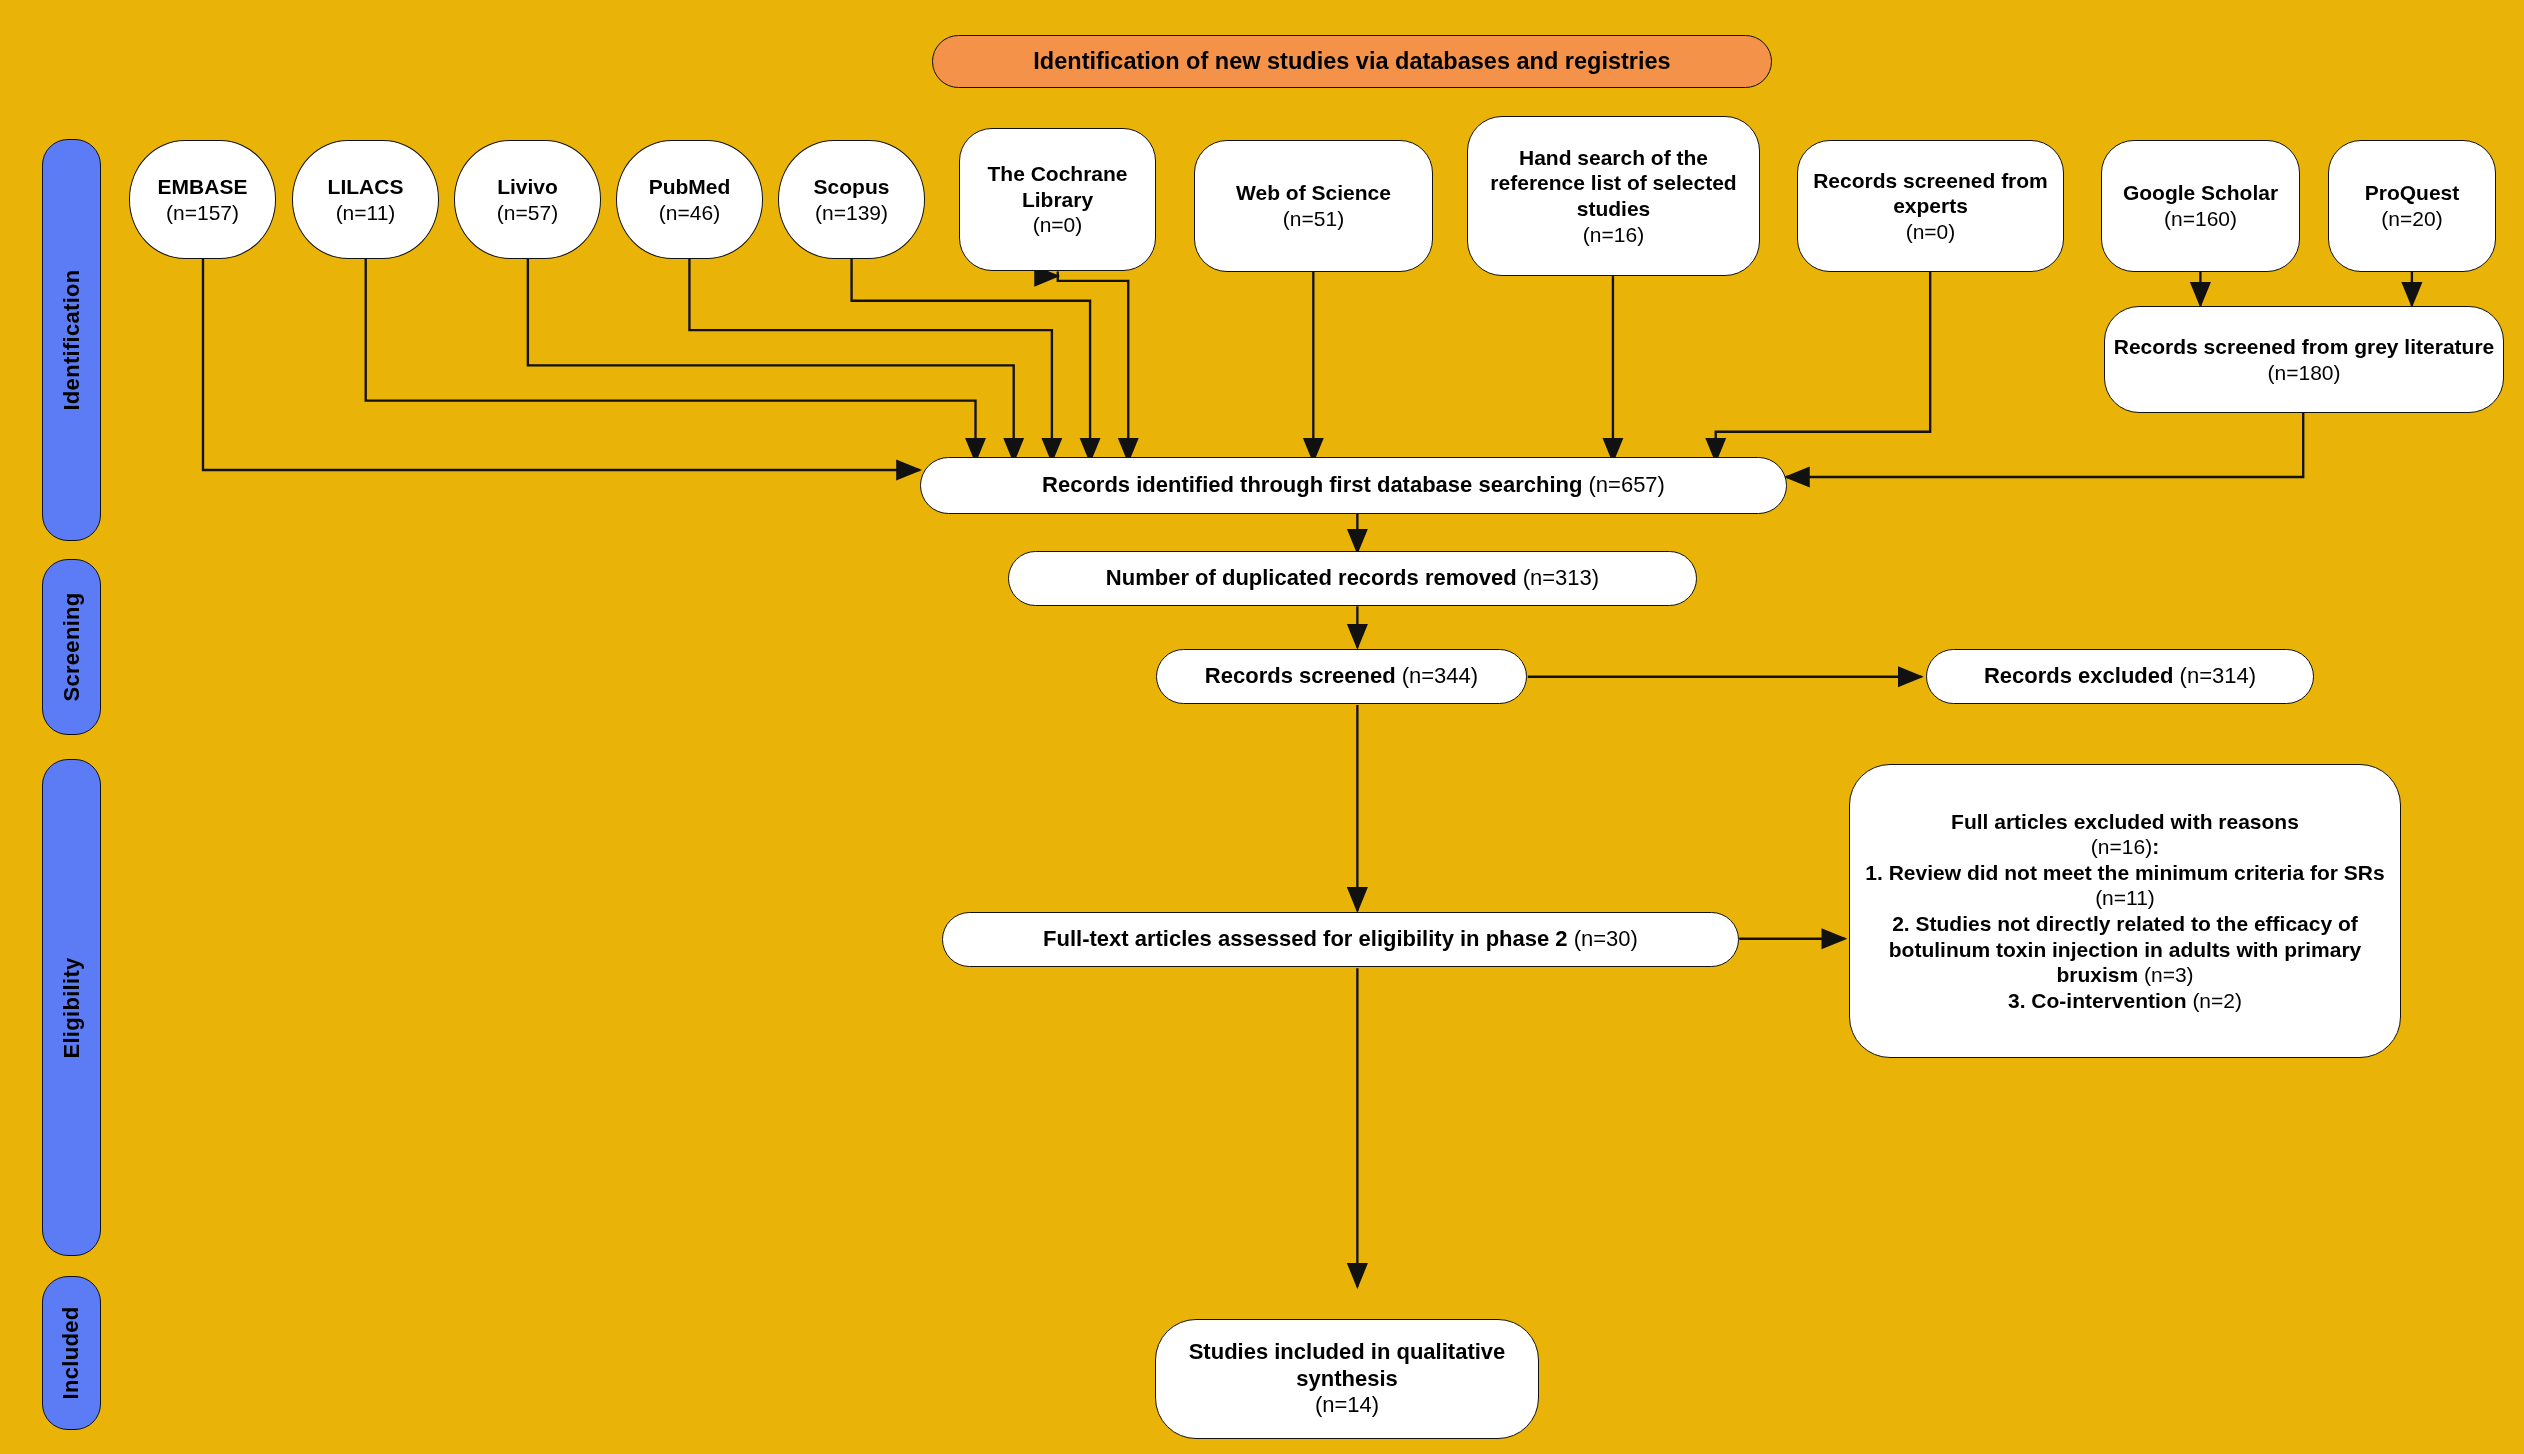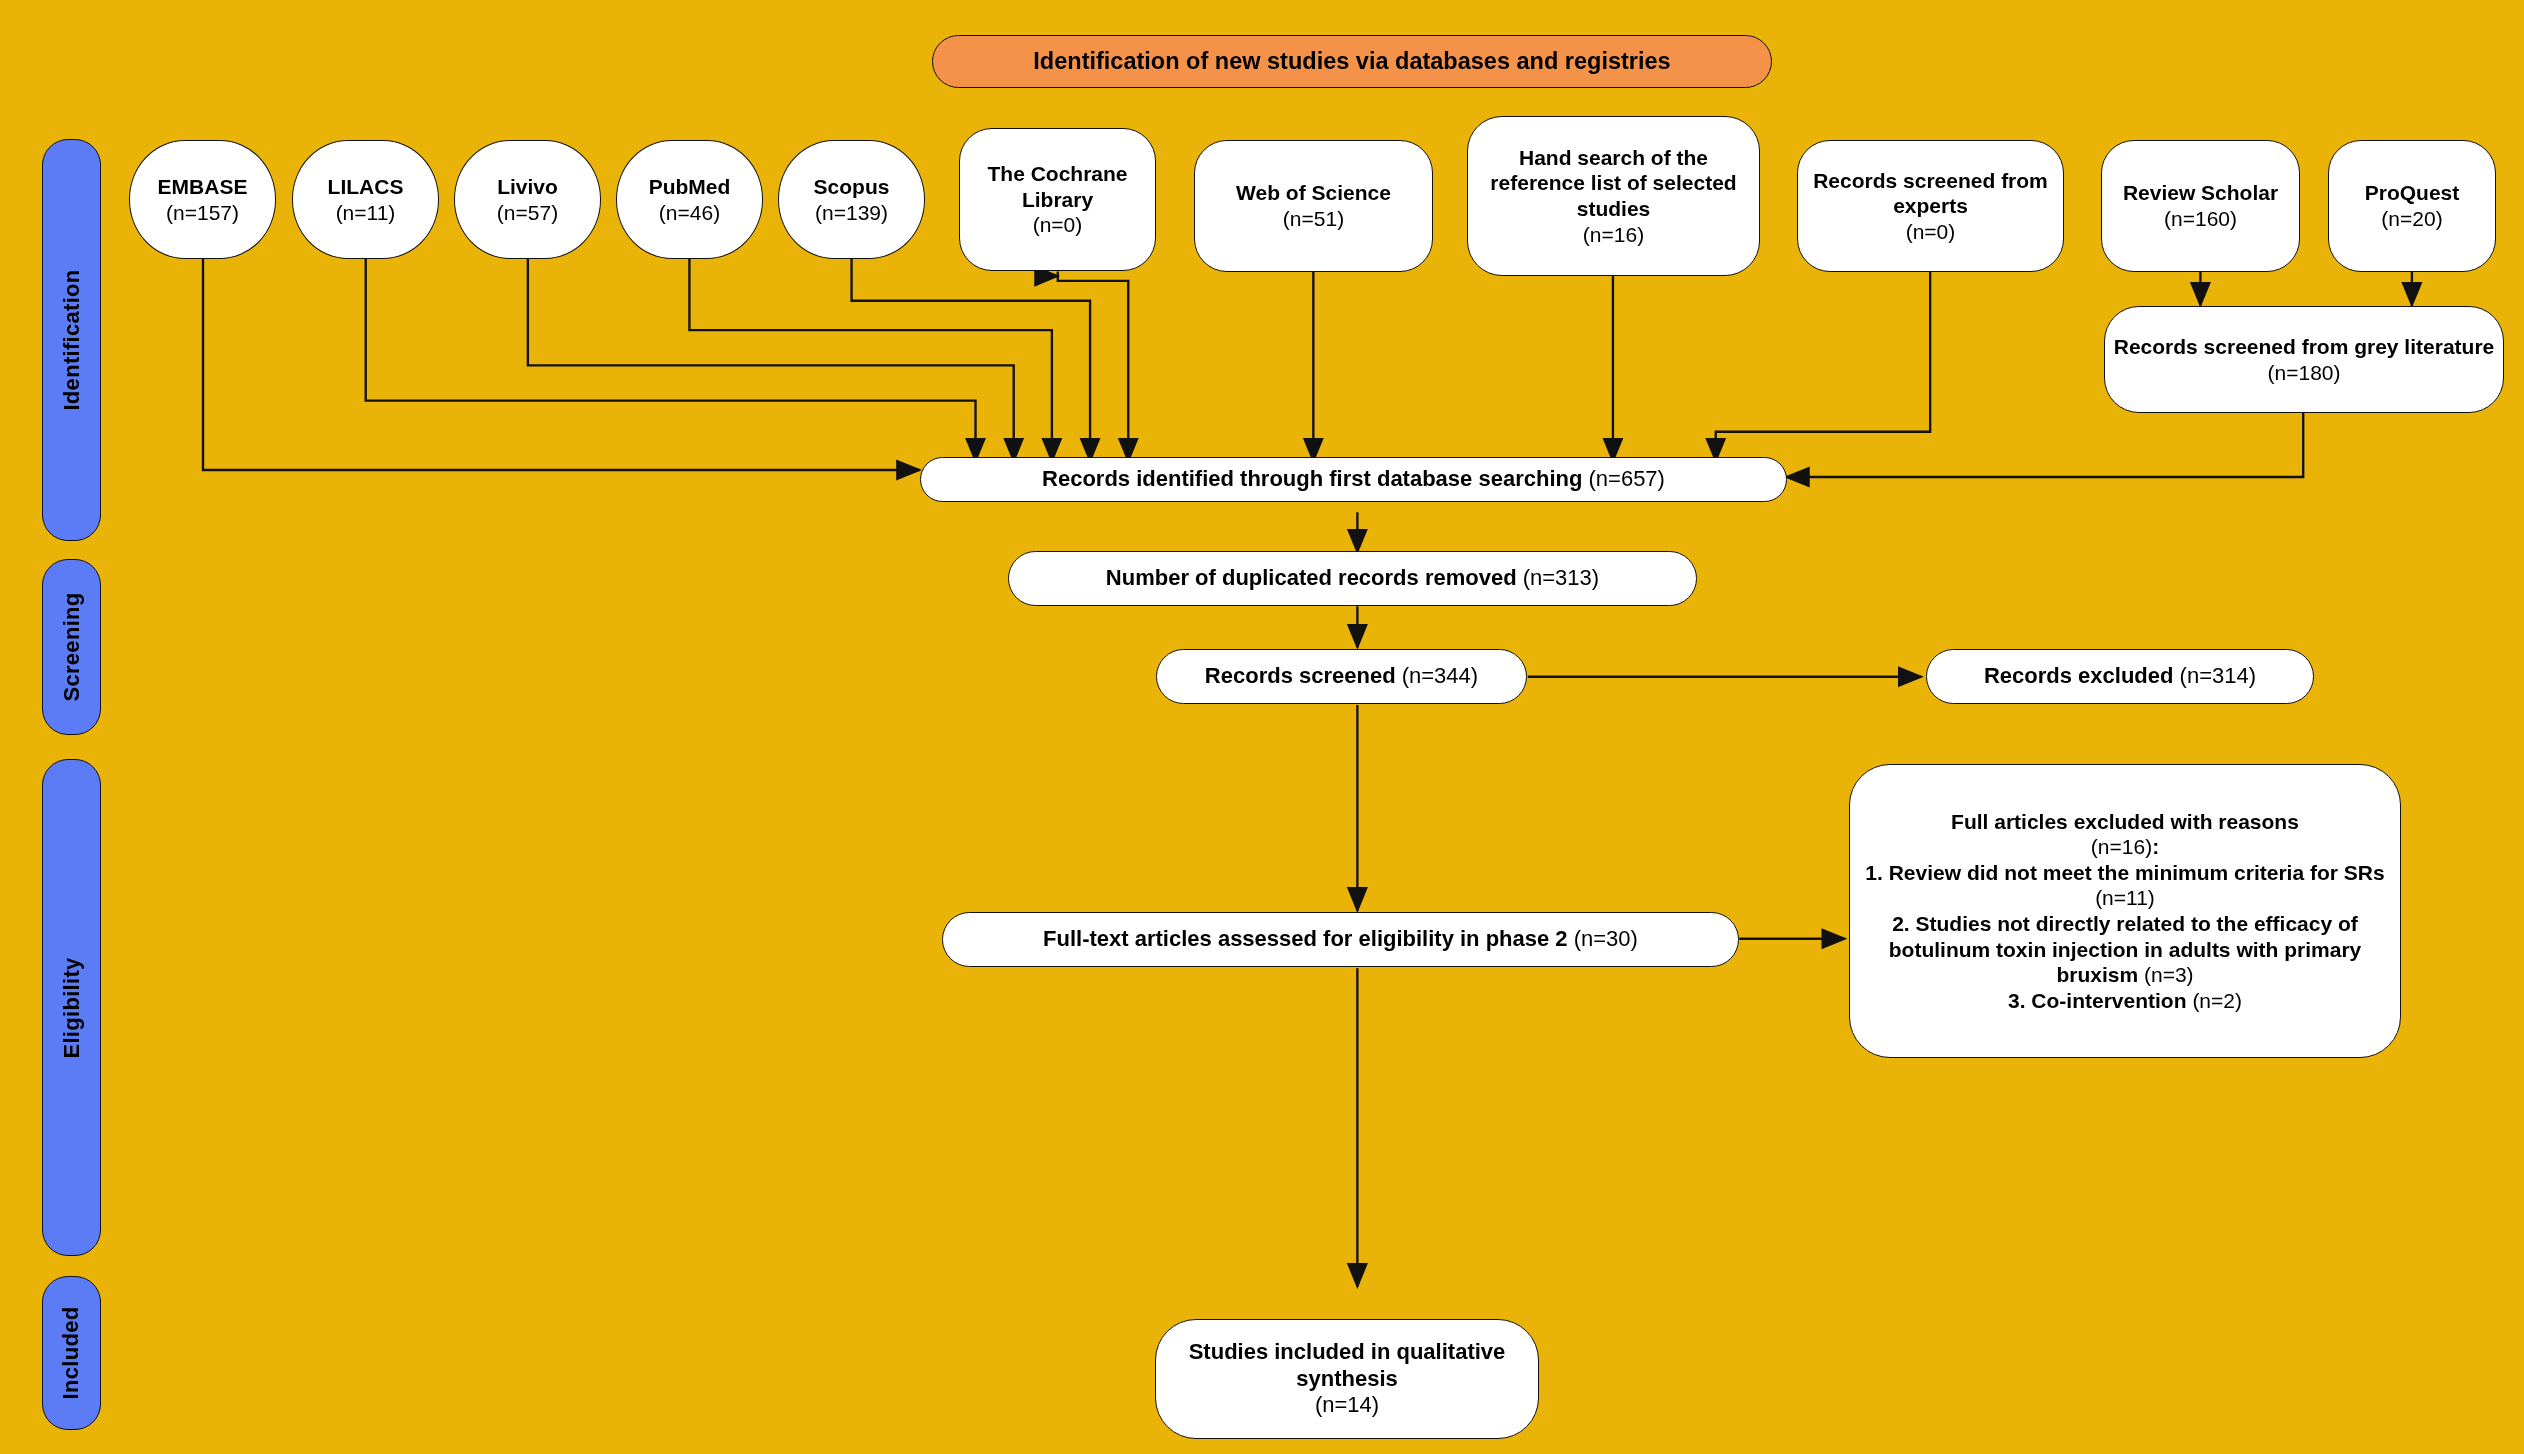--- a/index.html
+++ b/index.html
@@ -104,34 +104,34 @@
   </div>
   <div class="node" style="left:1467px;top:116px;width:293px;height:160px;border-radius:35px;font-size:21px;">
     <span class="t"><b class="bold">Hand search of the reference list of selected studies</b><br>
     <span class="reg">(n=16)</span></span>
   </div>
   <div class="node" style="left:1797px;top:140px;width:267px;height:132px;border-radius:33px;font-size:21px;">
     <span class="t"><b class="bold">Records screened from experts</b><br>
     <span class="reg">(n=0)</span></span>
   </div>
   <div class="node" style="left:2101px;top:140px;width:199px;height:132px;border-radius:33px;font-size:21px;">
-    <span class="t"><b class="bold">Review Scholar</b><br>
+    <span class="t"><b class="bold">Google Scholar</b><br>
     <span class="reg">(n=160)</span></span>
   </div>
   <div class="node" style="left:2328px;top:140px;width:168px;height:132px;border-radius:33px;font-size:21px;">
     <span class="t"><b class="bold">ProQuest</b><br>
     <span class="reg">(n=20)</span></span>
   </div>
 
   <div class="node" style="left:2104px;top:306px;width:400px;height:107px;border-radius:35px;font-size:21px;">
     <span class="t"><b class="bold">Records screened from grey literature</b><br>
     <span class="reg">(n=180)</span></span>
   </div>
 
-  <div class="node" style="left:920px;top:457px;width:867px;height:45px;border-radius:29px;font-size:22px;">
+  <div class="node" style="left:920px;top:457px;width:867px;height:57px;border-radius:29px;font-size:22px;">
     <span class="t"><b class="bold">Records identified through first database searching </b><span class="reg">(n=657)</span></span>
   </div>
 
   <div class="node" style="left:1008px;top:551px;width:689px;height:55px;border-radius:29px;font-size:22px;">
     <span class="t"><b class="bold">Number of duplicated records removed </b><span class="reg">(n=313)</span></span>
   </div>
 
   <div class="node" style="left:1156px;top:649px;width:371px;height:55px;border-radius:29px;font-size:22px;">
     <span class="t"><b class="bold">Records screened </b><span class="reg">(n=344)</span></span>
   </div>

